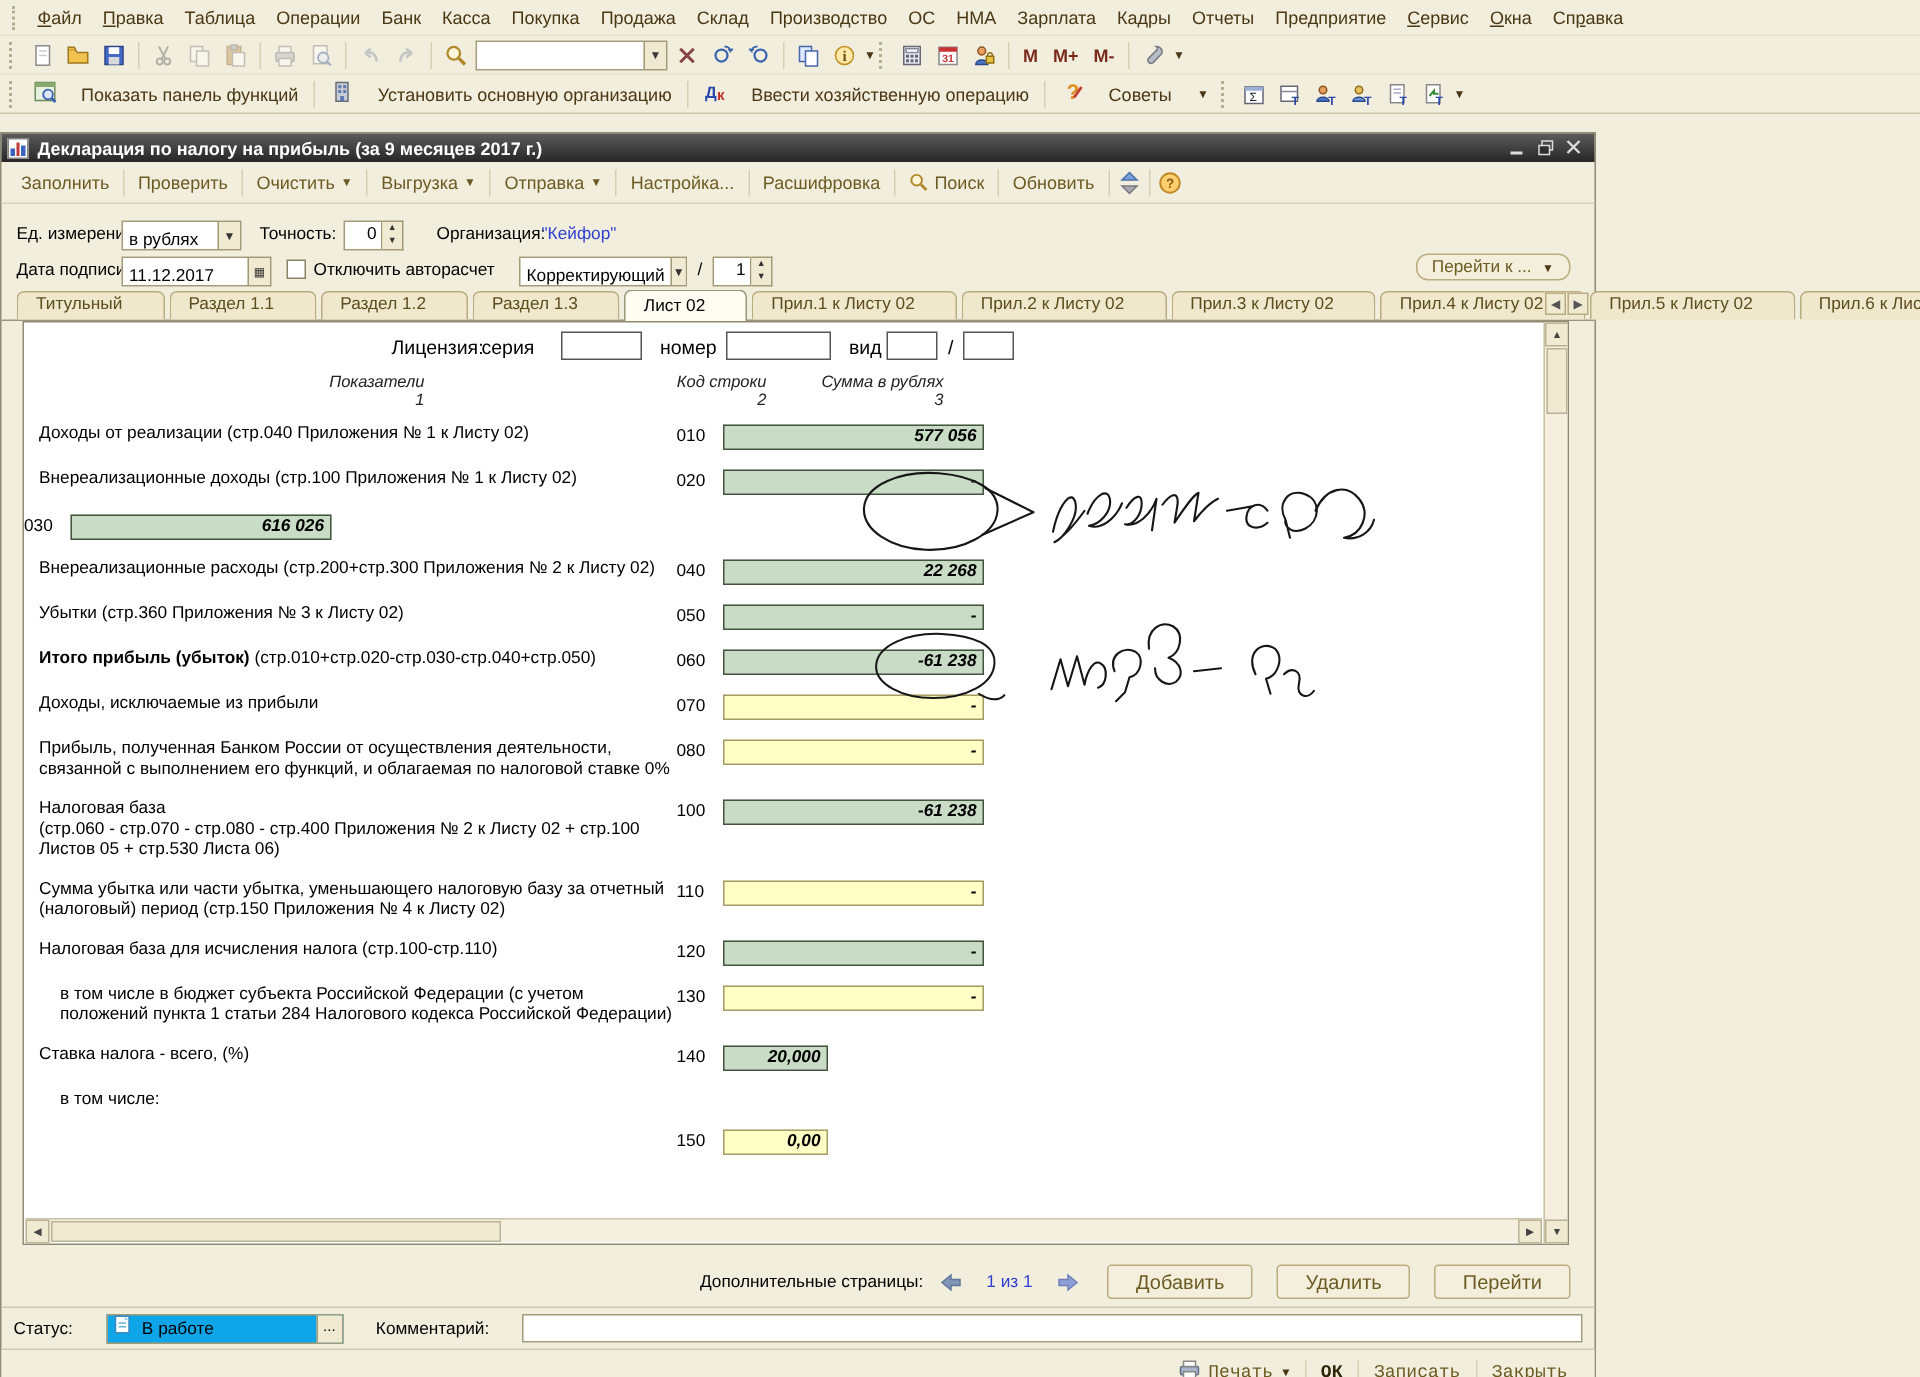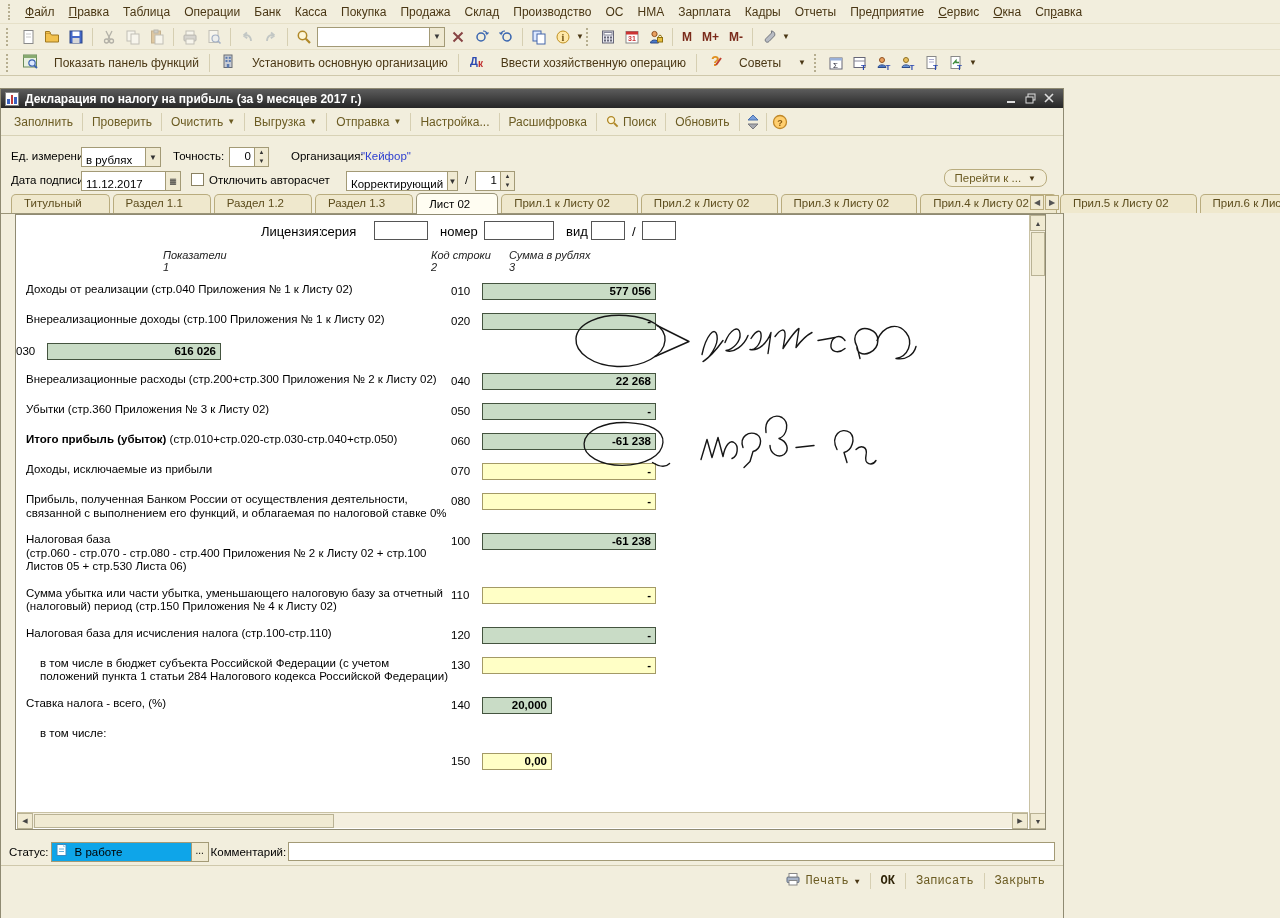--- a/index.html
+++ b/index.html
@@ -72,29 +72,29 @@
                 border-color:#9a9478; padding-top:4px;}
   .tabscroll { position:absolute; right:4px; bottom:3px; display:flex; gap:1px;}
   .tabscroll span { width:14px; height:15px; border:1px solid #b9ac7e; background:#f0ead2; font-size:8px;
                     display:flex; align-items:center; justify-content:center; color:#555; }
 
   
   .sheetwrap { position:relative; height:624px; padding:0 17px 0 14px; }
   .sheet { position:relative; background:#fff; height:616px; border:1px solid #8f8a72; overflow:hidden; }
   .lic-label { position:absolute; font-size:13px; }
   .lic-box { position:absolute; height:19px; border:1px solid #555; background:#fff; }
-  .colhead { position:absolute; text-align:left; font-style:italic; font-size:11px; color:#222; }
+  .colhead { position:absolute; text-align:right; font-style:italic; font-size:11px; color:#222; }
   .rows { position:absolute; left:0; top:68px; right:16px; }
   .srow { display:flex; align-items:flex-start; margin-bottom:13px; }
   .r-label { width:435px; padding-left:10px; line-height:13.5px; font-size:11.5px; white-space:pre-line; }
   .r-label.ind { padding-left:24px; }
   .r-label b { font-weight:bold; }
   .r-code { width:31px; font-size:11.5px; padding-top:2px; }
   .r-field { width:174px; height:17px; border:1px solid #44543f; background:#c9dcc6; font-weight:bold;
-             font-size:11.5px; text-align:right; padding:1px 4px 0 0; }
+             font-size:11.5px; text-align:right; padding:1px 4px 0 0;font-style:italic; }
   .r-field.yellow { background:#ffffc6; border-color:#a39a66; }
   .r-field.narrow { width:70px; }
 
   
   .vscroll { position:absolute; right:0; top:0; width:16px; height:614px; background:#f4efdf; border-left:1px solid #c9c2a4; }
   .vscroll .sarr, .hscroll .sarr { width:16px; height:16px; background:#f0ead2; border:1px solid #b9b294;
         display:flex; align-items:center; justify-content:center; font-size:7px; color:#444; }
   .vscroll .thumb { position:absolute; top:17px; left:1px; width:14px; height:44px; background:#f0ead2; border:1px solid #b9b294; }
   .vscroll .sarr.bot { position:absolute; bottom:0; }
   .hscroll { position:absolute; left:1px; bottom:1px; height:16px; right:17px; background:#f4efdf; border-top:1px solid #c9c2a4; display:flex;}
@@ -102,21 +102,21 @@
   .hscroll .thumb { position:absolute; left:17px; top:1px; width:300px; height:14px; background:#f0ead2; border:1px solid #b9b294; }
 
   
   .pagerbar { height:34px; display:flex; align-items:center; justify-content:flex-end; gap:8px; padding-right:16px;
               border-bottom:1px solid #cfc8ab; }
   .pagerbar .lbl { color:#000; }
   .pgarr { width:20px; height:18px; display:flex; align-items:center; justify-content:center; }
   .pgarr svg { width:16px; height:12px; }
   .pginfo { color:#2e3fd0; padding:0 6px; }
   .pbtn { border:1px solid #b9ac7e; border-radius:3px; background:#f4efdc; color:#6b5b22; padding:3px 18px; margin-left:8px;}
-  .statusbar { height:28px; display:flex; align-items:center; padding:0 8px; gap:2px; border-bottom:1px solid #cfc8ab; }
+  .statusbar { height:28px; display:flex; align-items:center; padding:0 8px; gap:22px; border-bottom:1px solid #cfc8ab; }
   .statuscombo { display:flex; align-items:center; border:1px solid #a39a76; background:#0ea5e9; height:20px; width:158px; }
   .statuscombo .txt { flex:1; padding-left:4px; }
   .statuscombo .dots { width:17px; height:18px; background:#f0ead2; border-left:1px solid #a39a76; text-align:center; font-size:10px; line-height:16px;}
   .commentinput { flex:1; height:19px; border:1px solid #a39a76; background:#fff; font-size:11.5px; padding:0 4px; font-family:"Liberation Sans",sans-serif;}
   .bottombar { height:30px; display:flex; align-items:center; justify-content:flex-end; padding-right:8px; background:#f2eedd; }
   .bbtn { color:#6b5b22; font-size:12px; padding:4px 10px; display:flex; align-items:center; gap:5px;font-family:Liberation Mono, monospace; }
   .bbtn.ok { font-weight:bold; color:#2f2408; }
   .bsep { width:1px; height:16px; background:#d6cfb2; }
 
   
@@ -620,20 +620,37 @@
         <span class="sarr">▶</span>
       </div>
       <div class="vscroll">
         <span class="sarr">▲</span>
         <span class="thumb"></span>
         <span class="sarr bot">▼</span>
       </div>
     </div>
   </div>
 
+  <div class="pagerbar">
+    <span class="lbl">Дополнительные страницы:</span>
+    <span class="pgarr">
+      <svg viewBox="0 0 16 12">
+          <path d="M8 1 L2 6 L8 11 L8 8 L14 8 L14 4 L8 4 Z" fill="#7f96b8" stroke="#5f7698"></path>
+        </svg>
+      </span>
+    <span class="pginfo">1 из 1</span>
+    <span class="pgarr">
+      <svg viewBox="0 0 16 12">
+          <path d="M8 1 L14 6 L8 11 L8 8 L2 8 L2 4 L8 4 Z" fill="#8e9fd8" stroke="#6e7fb8"></path>
+        </svg>
+      </span>
+    <button class="pbtn">Добавить</button>
+    <button class="pbtn">Удалить</button>
+    <button class="pbtn">Перейти</button>
+  </div>
 
   <div class="statusbar">
     <span>Статус:</span>
     <span class="statuscombo">
       <span style="margin-left:3px"><svg width="16" height="16" viewBox="0 0 16 16">
             <rect x="2" y="1.5" width="9" height="11" fill="#fff" stroke="#3a8ac0"></rect>
             <path d="M8 1.5 L11 4 L8 4 Z" fill="#a8d8f0"></path>
             <line x1="4" y1="6" x2="9" y2="6" stroke="#68b0d8"></line>
             <line x1="4" y1="8.5" x2="9" y2="8.5" stroke="#68b0d8"></line>
           </svg></span>

